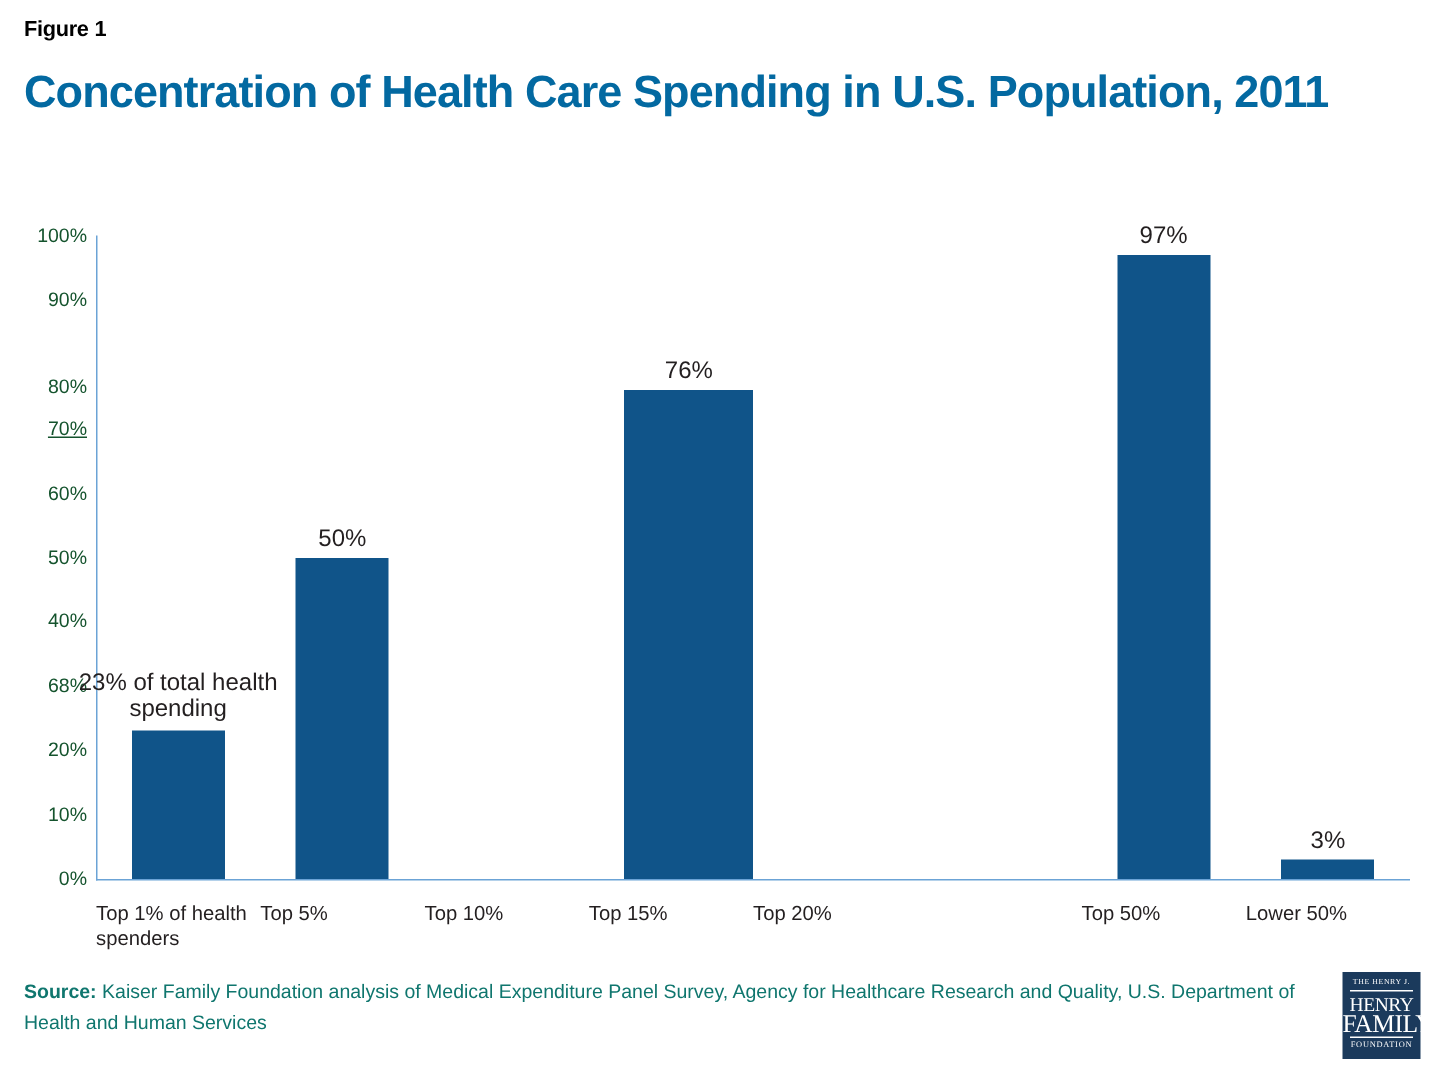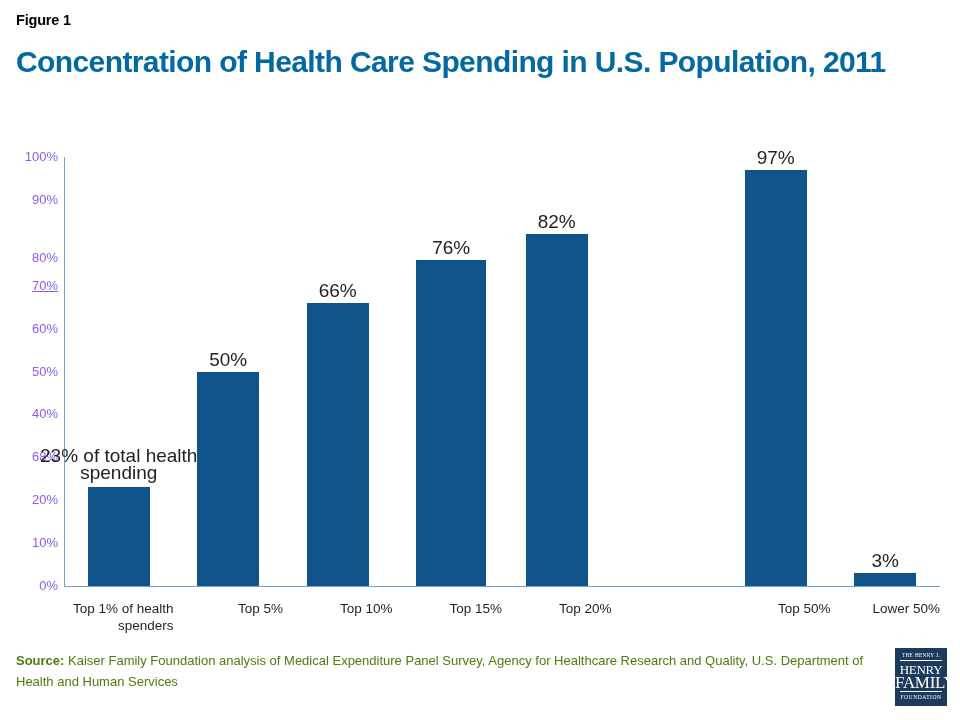--- a/index.html
+++ b/index.html
@@ -48,21 +48,21 @@
     width: 960px;
     height: 640px;
   }
   .ytick-label {
     position: absolute;
     right: 0;
     width: 44px;
     text-align: right;
     font-size: 13px;
     line-height: 13px;
-    color: #8b5cf6;
+    color: #14532d;
     white-space: nowrap;
   }
   #ytick-wrap {
     position: absolute;
     left: 12px;
     top: 0;
     width: 46px;
     height: 640px;
   }
   #axis-y {
@@ -99,56 +99,56 @@
     bottom: 0;
     left: 0;
     right: 0;
     background: #105489;
   }
   .bar-value {
     position: absolute;
     left: -28px;
     right: -28px;
     text-align: center;
-    font-size: 19px;
+    font-size: 16px;
     line-height: 16px;
     color: #231f20;
     white-space: nowrap;
   }
   .bar-value.wide {
     left: -48px;
     right: -48px;
     white-space: normal;
     line-height: 17px;
   }
   .cat-label {
     position: absolute;
     top: 600px;
-    text-align: right;
+    text-align: left;
     font-size: 13.5px;
     line-height: 17px;
     color: #231f20;
   }
   #cats {
     position: absolute;
     left: 64px;
     top: 0;
     width: 876px;
     height: 640px;
   }
 
   
   #footer {
     position: absolute;
     left: 16px;
     top: 650px;
     width: 870px;
     font-size: 13px;
     line-height: 21px;
-    color: #4d7c0f;
+    color: #0f766e;
   }
   #footer b {
     font-weight: bold;
   }
 
   #logo {
     position: absolute;
     left: 895px;
     top: 648px;
     width: 52px;
@@ -214,31 +214,23 @@
   <div id="axis-x"></div>
   <div id="bars">
       <div class="bar-slot" style="left: 23.75px; width: 62px;">
         <div class="bar-rect" style="height: 98.67px; background: rgb(16, 84, 137);"></div>
         <div class="bar-value wide" style="bottom: 104.67px;">23% of total health spending</div>
       </div>
       <div class="bar-slot" style="left: 133.25px; width: 62px;">
         <div class="bar-rect" style="height: 214.5px; background: rgb(16, 84, 137);"></div>
         <div class="bar-value" style="bottom: 218.5px;">50%</div>
       </div>
-      <div class="bar-slot" style="left: 242.75px; width: 62px;">
-        <div class="bar-rect" style="height: 283.14px; background: rgb(16, 84, 137);"></div>
-        <div class="bar-value" style="bottom: 287.14px;">66%</div>
-      </div>
-      <div class="bar-slot" style="left: 352.25px; width: 70px;">
+      <div class="bar-slot" style="left: 352.25px; width: 86px;">
         <div class="bar-rect" style="height: 326.04px; background: rgb(16, 84, 137);"></div>
         <div class="bar-value" style="bottom: 330.04px;">76%</div>
-      </div>
-      <div class="bar-slot" style="left: 461.75px; width: 62px;">
-        <div class="bar-rect" style="height: 351.78px; background: rgb(16, 84, 137);"></div>
-        <div class="bar-value" style="bottom: 355.78px;">82%</div>
       </div>
       <div class="bar-slot" style="left: 680.75px; width: 62px;">
         <div class="bar-rect" style="height: 416.13px; background: rgb(16, 84, 137);"></div>
         <div class="bar-value" style="bottom: 420.13px;">97%</div>
       </div>
       <div class="bar-slot" style="left: 790.25px; width: 62px;">
         <div class="bar-rect" style="height: 12.87px; background: rgb(16, 84, 137);"></div>
         <div class="bar-value" style="bottom: 16.87px;">3%</div>
       </div>
     </div>

